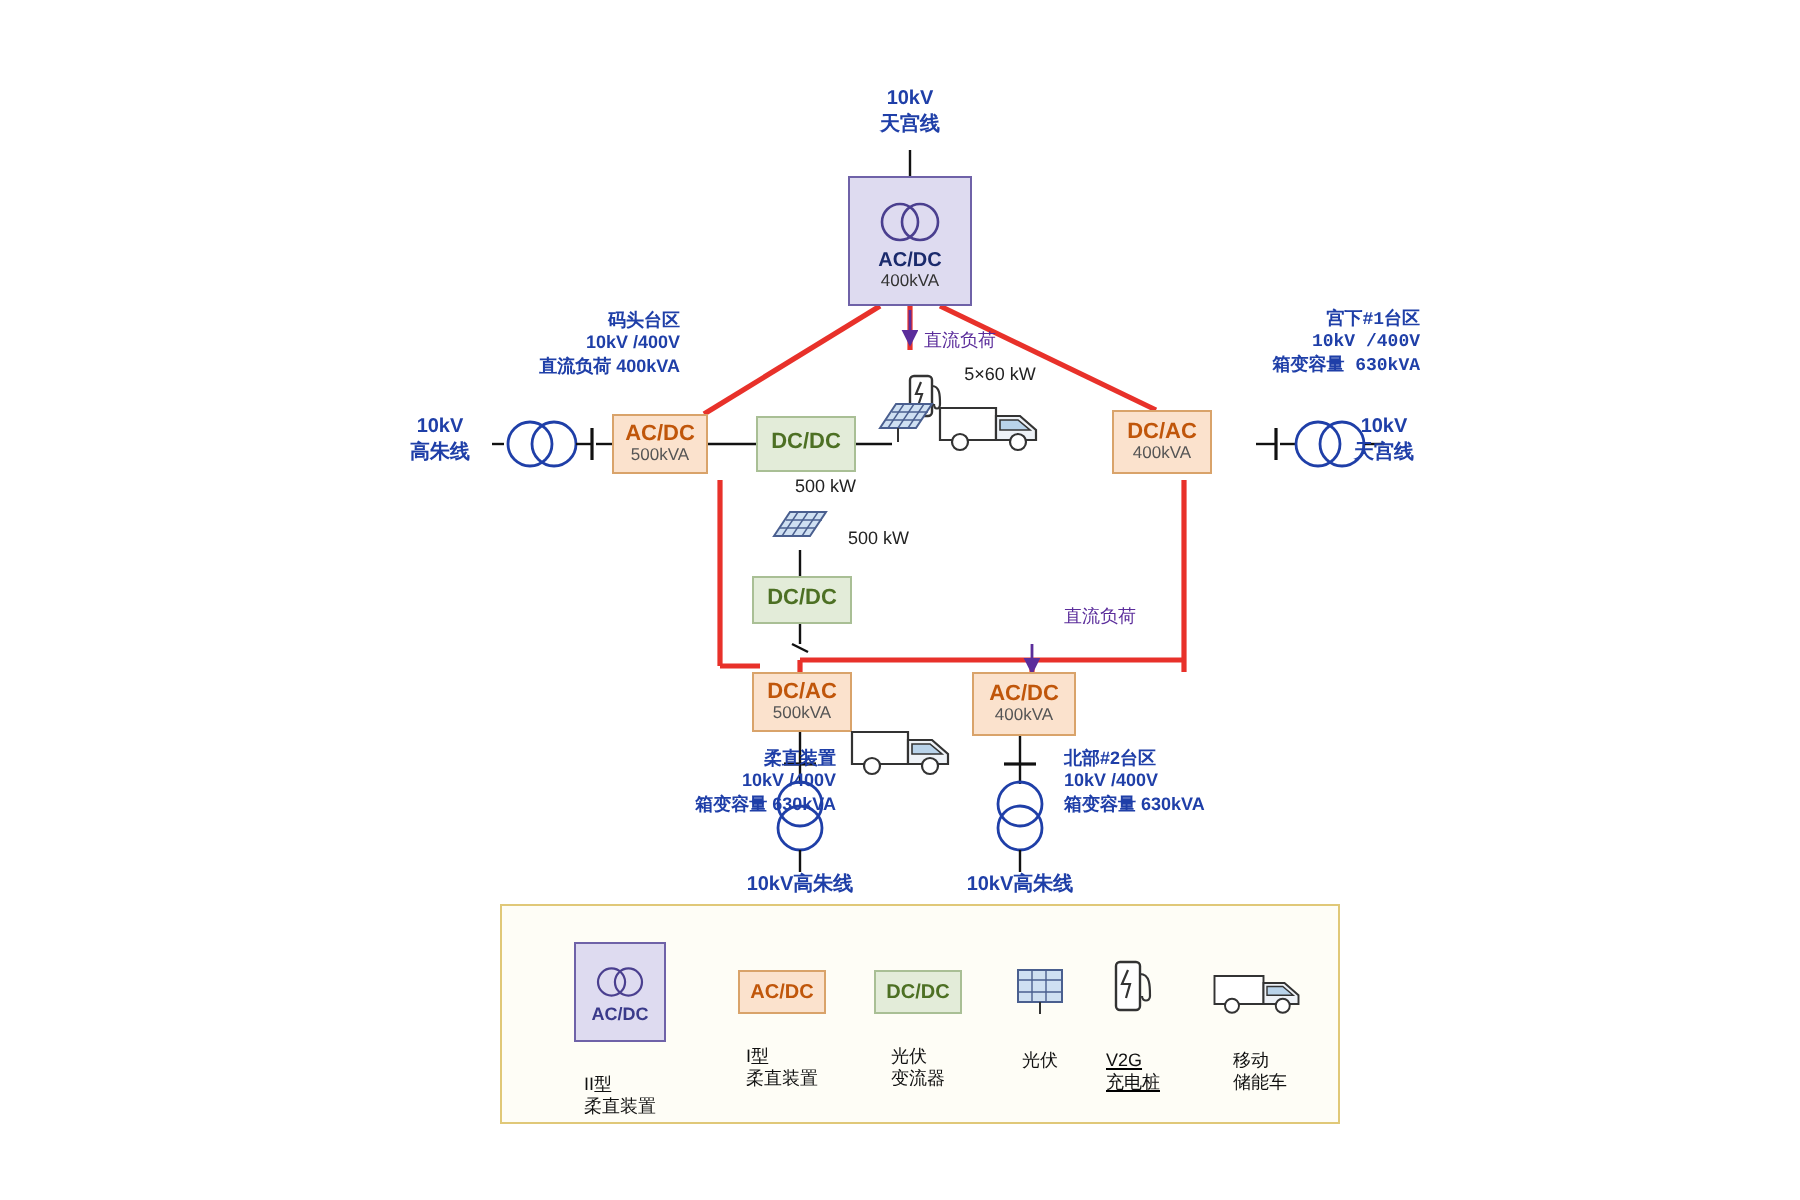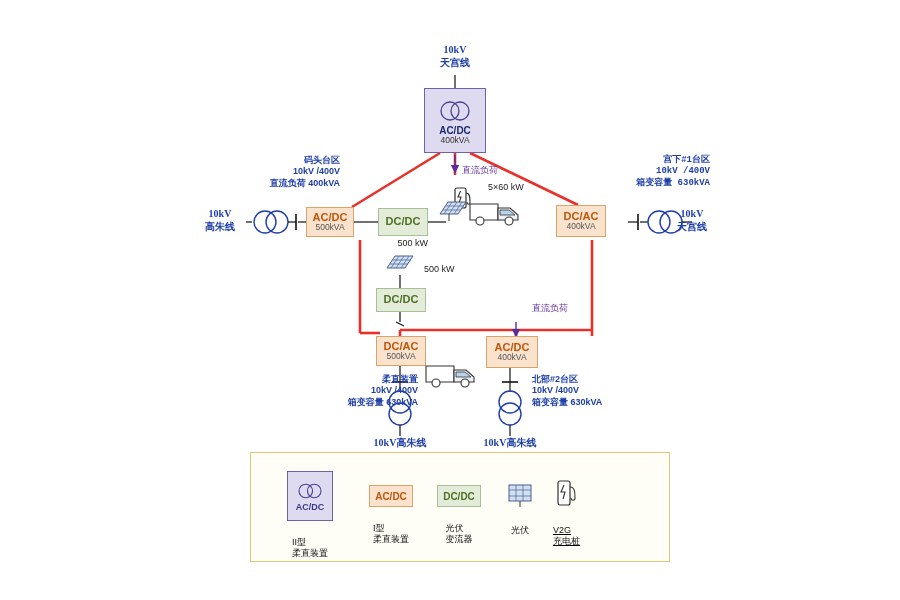--- a/index.html
+++ b/index.html
@@ -69,21 +69,20 @@
   .lbl-kw { color: #222; font-size: 9px; }
 
   .feeder {
     position: absolute;
     font-size: 10px;
     font-weight: bold;
     color: #1f3fa8;
     line-height: 1.25;
     text-align: center;
     white-space: nowrap;
-    font-family: Liberation Serif, serif;
   }
 
   
   #legend {
     position: absolute;
     left: 250px;
     top: 452px;
     width: 420px;
     height: 110px;
     border: 1px solid #e0c878;
@@ -209,21 +208,21 @@
   <div class="node dev2" style="left:424px;top:88px;width:62px;height:65px;">
     <svg width="40" height="30" viewBox="0 0 40 30">
       <circle cx="15" cy="15" r="9" stroke="#4a3f8f" stroke-width="1.3" fill="none"></circle>
       <circle cx="25" cy="15" r="9" stroke="#4a3f8f" stroke-width="1.3" fill="none"></circle>
     </svg>
     <div class="ln1" style="font-size:10px;color:#1a2a6c;font-weight:bold;">AC/DC</div>
     <div class="ln2" style="font-size:8.5px;color:#333;">400kVA</div>
   </div>
 
   <div class="lbl lbl-purple" style="left:412px;top:165px;width:86px;">直流负荷</div>
-  <div class="lbl lbl-kw" style="left:470px;top:182px;width:60px;text-align:left;margin-left:18px;">5×60 kW</div>
+  <div class="lbl lbl-kw" style="left:470px;top:182px;width:60px;text-align:center;">5×60 kW</div>
 
   <svg class="abs" style="left:452px;top:186px;" width="22" height="26">
     <rect x="3" y="2" width="11" height="20" rx="2" fill="#fff" stroke="#333" stroke-width="1.2"></rect>
     <path d="M8.5,5 L6,11 L9,11 L7,17" stroke="#333" stroke-width="1.1" fill="none"></path>
     <path d="M14,7 C18,7 18,12 18,16 C18,19 15,19 15,16" stroke="#333" stroke-width="1.1" fill="none"></path>
   </svg>
 
   <div class="lbl" style="left:210px;top:155px;width:130px;">
     <div class="lbl-blue">码头台区</div>
     <div class="lbl-blue">10kV /400V</div>
@@ -389,15 +388,28 @@
         <rect x="4" y="2" width="12" height="24" rx="2" fill="#fff" stroke="#333" stroke-width="1.2"></rect>
         <path d="M10,6 L7,13 L11,13 L9,20" stroke="#333" stroke-width="1.1" fill="none"></path>
         <path d="M16,8 C21,8 21,14 21,19 C21,22 17,22 17,19" stroke="#333" stroke-width="1.1" fill="none"></path>
       </svg>
       <div class="leg-cap">
         <div>V2G</div>
         <div>充电桩</div>
       </div>
     </div>
 
+    <div class="leg-item" style="left:352px;top:28px;">
+      <svg width="54" height="28" viewBox="0 0 56 32">
+        <path d="M2,24 L2,8 L30,8 L30,24 Z" fill="#ffffff" stroke="#333" stroke-width="1.1"></path>
+        <path d="M30,24 L30,12 L42,12 L50,19 L50,24 Z" fill="#eef2f7" stroke="#333" stroke-width="1.1"></path>
+        <path d="M32,14 L41,14 L47,19 L32,19 Z" fill="#b9d3ea" stroke="#333" stroke-width="0.8"></path>
+        <circle cx="12" cy="25" r="4" fill="#fff" stroke="#333" stroke-width="1.1"></circle>
+        <circle cx="41" cy="25" r="4" fill="#fff" stroke="#333" stroke-width="1.1"></circle>
+      </svg>
+      <div class="leg-cap">
+        <div>移动</div>
+        <div>储能车</div>
+      </div>
+    </div>
 
   </div>
 </div>
 
 </body></html>

